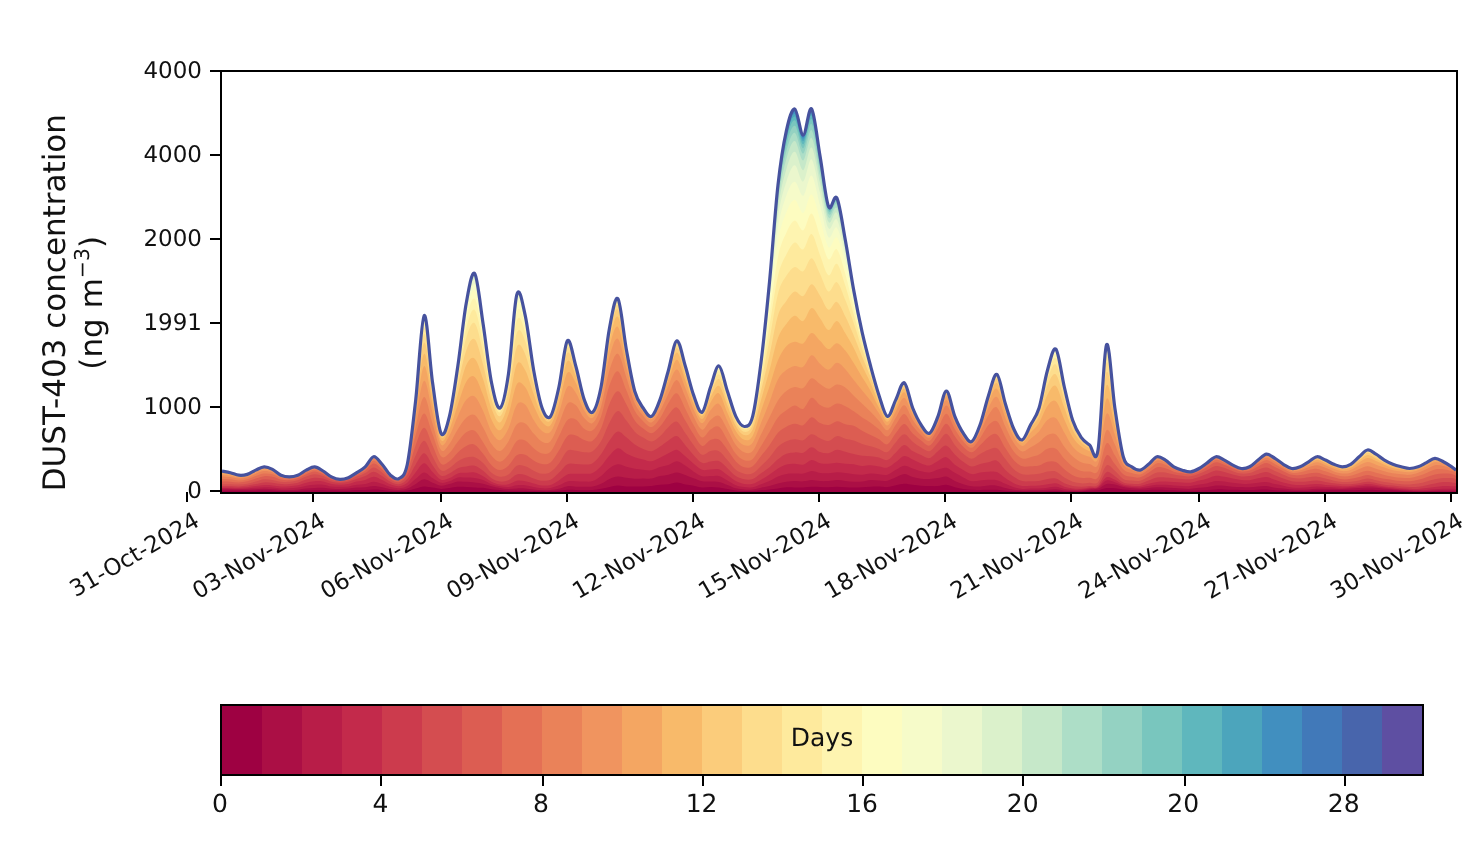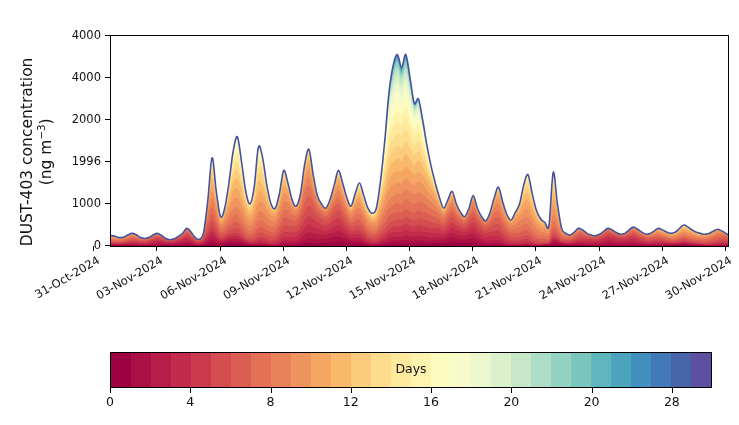--- a/index.html
+++ b/index.html
@@ -61,21 +61,21 @@
     <span>DUST-403 concentration</span>
     <span class="l2"><span>(ng m</span><sup>−3</sup><span>)</span></span>
   </div>
 
   <div id="yticks">
       <div class="yt-line" style="left: 105px; top: 245px;"></div>
       <div class="yt-text" style="right: 638px; top: 245px;">0</div>
       <div class="yt-line" style="left: 105px; top: 203px;"></div>
       <div class="yt-text" style="right: 638px; top: 203px;">1000</div>
       <div class="yt-line" style="left: 105px; top: 161px;"></div>
-      <div class="yt-text" style="right: 638px; top: 161px;">1996</div>
+      <div class="yt-text" style="right: 638px; top: 161px;">1991</div>
       <div class="yt-line" style="left: 105px; top: 119px;"></div>
       <div class="yt-text" style="right: 638px; top: 119px;">2000</div>
       <div class="yt-line" style="left: 105px; top: 77px;"></div>
       <div class="yt-text" style="right: 638px; top: 77px;">4000</div>
       <div class="yt-line" style="left: 105px; top: 35px;"></div>
       <div class="yt-text" style="right: 638px; top: 35px;">4000</div>
     </div>
   <div id="xticks">
       <div class="xt-line" style="left: 93.1536px;"></div>
       <div class="xt-text" style="left: 19.1536px; width: 76px;">31-Oct-2024</div>

